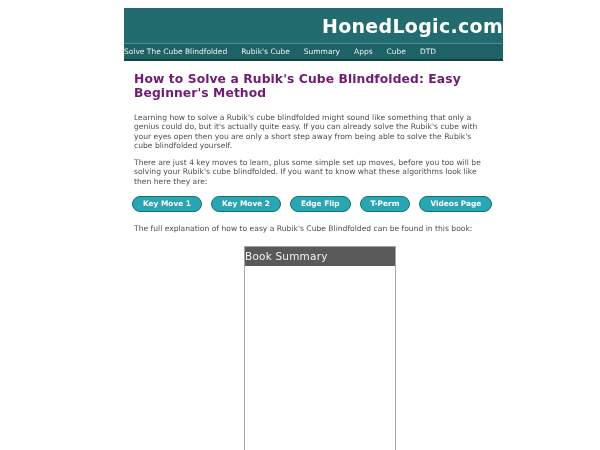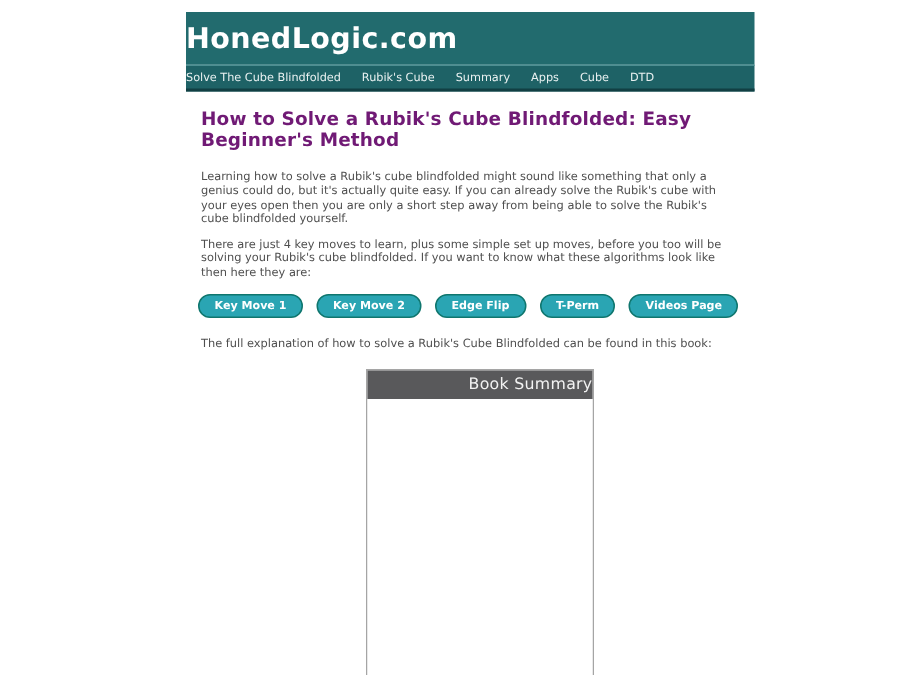--- a/index.html
+++ b/index.html
@@ -12,21 +12,21 @@
   .container {
     margin-left: 124px;
     width: 379px;
     padding-top: 8px;
   }
   .banner {
     height: 35px;
     background: #226b6e;
     display: flex;
     align-items: center;
-    justify-content: flex-start;
+    justify-content: flex-end;
   }
   .banner-title {
     color: #ffffff;
     font-weight: bold;
     font-size: 19px;
     letter-spacing: 0.3px;
   }
   .main-nav {
     height: 15px;
     background: #1e6266;
@@ -81,21 +81,21 @@
   .book-box {
     margin: 13px 0 0 120px;
     width: 150px;
     border: 1px solid #a5a5a5;
     background: #ffffff;
   }
   .book-box-header {
     background: #59595b;
     color: #f2f2f2;
     font-size: 10.5px;
-    text-align: right;
+    text-align: left;
     padding: 3.5px 0 4px 0;
     letter-spacing: 0.2px;
   }
   .book-box-body {
     height: 290px;
     background: #ffffff;
   }
 </style>
 </head>
 <body>
@@ -122,20 +122,20 @@
   <p class="body-text tight">There are just 4 key moves to learn, plus some simple set up moves, before you too will be solving your Rubik's cube blindfolded. If you want to know what these algorithms look like then here they are:</p>
 
   <div class="button-row">
     <button class="pill-button">Key Move 1</button>
     <button class="pill-button">Key Move 2</button>
     <button class="pill-button">Edge Flip</button>
     <button class="pill-button">T-Perm</button>
     <button class="pill-button">Videos Page</button>
   </div>
 
-  <p class="book-note">The full explanation of how to solve a Rubik's Cube Blindfolded can be found in this book:</p>
+  <p class="book-note">The full explanation of how to easy a Rubik's Cube Blindfolded can be found in this book:</p>
 
   <div class="book-box">
     <div class="book-box-header">Book Summary</div>
     <div class="book-box-body"></div>
   </div>
 
 </div>
 
 </body></html>

